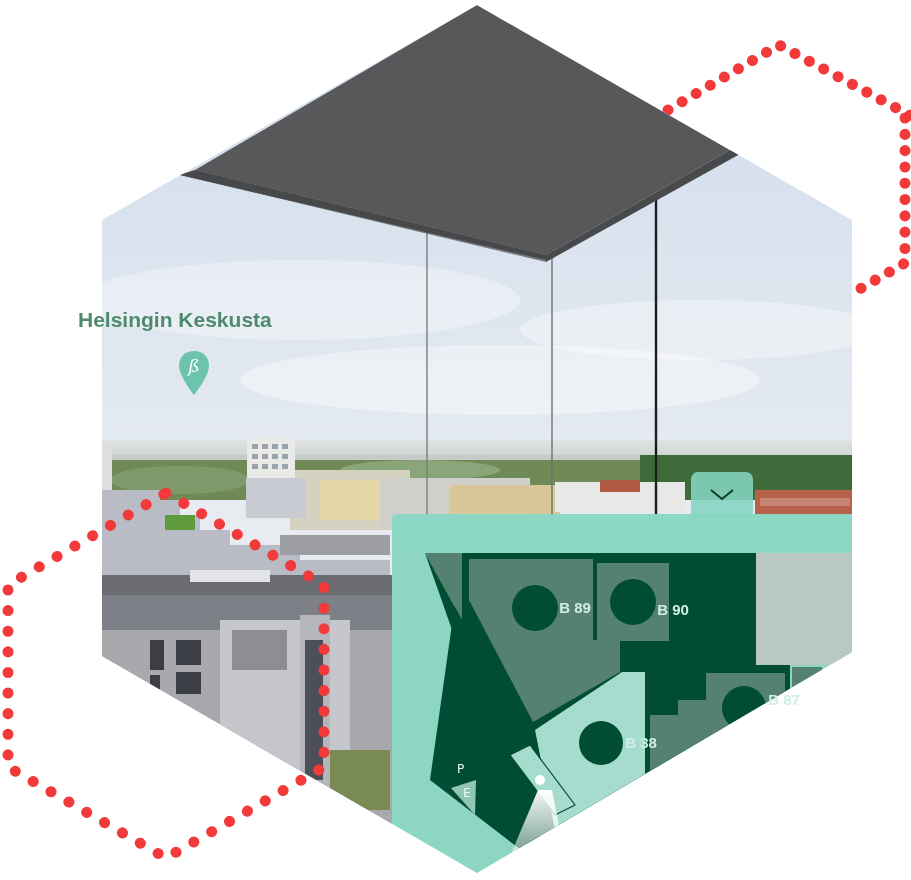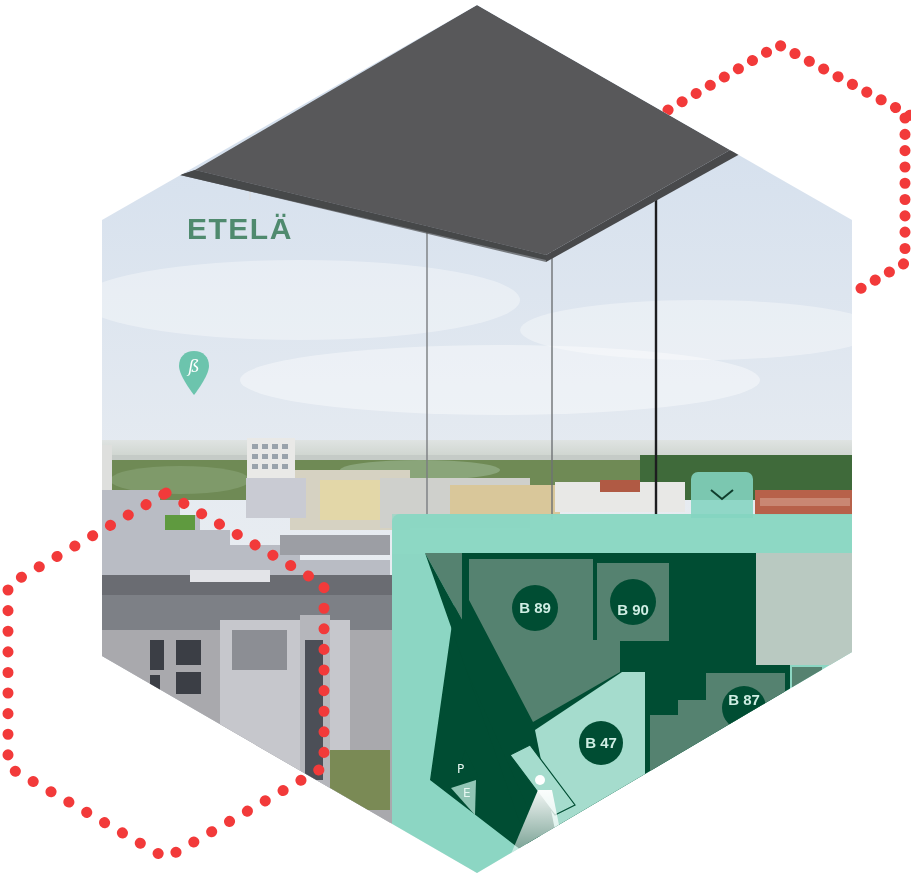--- a/index.html
+++ b/index.html
@@ -9,21 +9,21 @@
   .overlay-text { position: absolute; color: #4f8a6e; font-weight: 700;
                   font-family: "Liberation Sans", "DejaVu Sans", sans-serif; white-space: nowrap; }
   #direction-label { left: 187px; top: 212px; font-size: 30px; letter-spacing: 1.5px; }
   #poi-label { left: 78px; top: 308px; font-size: 21px; }
   #poi-pin { position: absolute; left: 178px; top: 350px; width: 32px; height: 46px; cursor: pointer; }
   #map-toggle { position: absolute; left: 691px; top: 472px; width: 62px; height: 46px;
                 background: rgba(132, 212, 192, 0.88); border-radius: 7px 7px 0 0; cursor: pointer; }
   #map-toggle svg { position: absolute; left: 19px; top: 17px; }
   .unit-label { position: absolute; color: #cfeee4; font-weight: 700; font-size: 15px;
                 font-family: "Liberation Sans", "DejaVu Sans", sans-serif; text-align: center;
-                pointer-events: none; white-space: nowrap; }
+                pointer-events: none; white-space: nowrap; margin-left: 40px; }
   .compass-letter { position: absolute; color: #e8f7f2; font-size: 12px;
                     font-family: "DejaVu Sans", sans-serif; pointer-events: none; }
 </style>
 </head>
 <body>
 
 <div id="stage">
   <svg width="911" height="880" viewBox="0 0 911 880" xmlns="http://www.w3.org/2000/svg">
     <defs>
       <clipPath id="hexClip">
@@ -153,35 +153,35 @@
 
       <polygon points="455,785 465,750 478,776" fill="#004d33"></polygon>
       <polygon points="451,788 476,780 475,815" fill="#b5e3d6" opacity="0.8"></polygon>
     </g>
 
     <g fill="none" stroke="#f23a3a" stroke-width="11" stroke-linecap="round" stroke-dasharray="0.1 20.5">
       <polyline points="166,493 324,585 324,767 166,858 8,767 8,585 166,493"></polyline>
     </g>
   </svg>
 
-  <div id="direction-label" class="overlay-text">ETELÄ</div>
+  <div id="poi-label" class="overlay-text">Helsingin Keskusta</div>
 
   <div id="poi-pin">
     <svg width="32" height="46" viewBox="0 0 32 46">
       <path d="M16 1 C7 1 1 7 1 16 C1 26 16 45 16 45 C16 45 31 26 31 16 C31 7 25 1 16 1 Z" fill="#6cc4ad"></path>
       <text x="16" y="22" font-size="17" fill="#ffffff" text-anchor="middle" font-family="DejaVu Serif, serif" font-style="italic">ß</text>
     </svg>
   </div>
 
   <div id="map-toggle">
     <svg width="24" height="12" viewBox="0 0 24 12">
       <polyline points="1,1 12,10 23,1" fill="none" stroke="#0f3d2c" stroke-width="2"></polyline>
     </svg>
   </div>
 
   <div class="unit-label" style="left:512px; top:599px; width:46px;">B 89</div>
   <div class="unit-label" style="left:610px; top:601px; width:46px;">B 90</div>
   <div class="unit-label" style="left:721px; top:691px; width:46px;">B 87</div>
-  <div class="unit-label" style="left:578px; top:734px; width:46px;">B 47</div>
+  <div class="unit-label" style="left:578px; top:734px; width:46px;">B 38</div>
 
   <div class="compass-letter" style="left:457px; top:762px;">P</div>
   <div class="compass-letter" style="left:463px; top:786px;">E</div>
 </div>
 
 </body></html>

